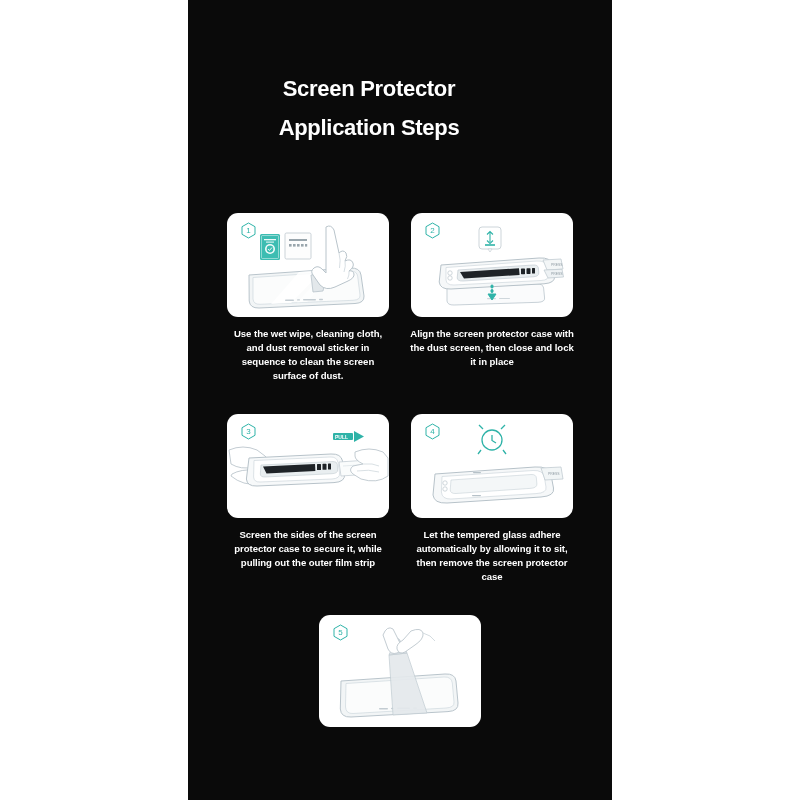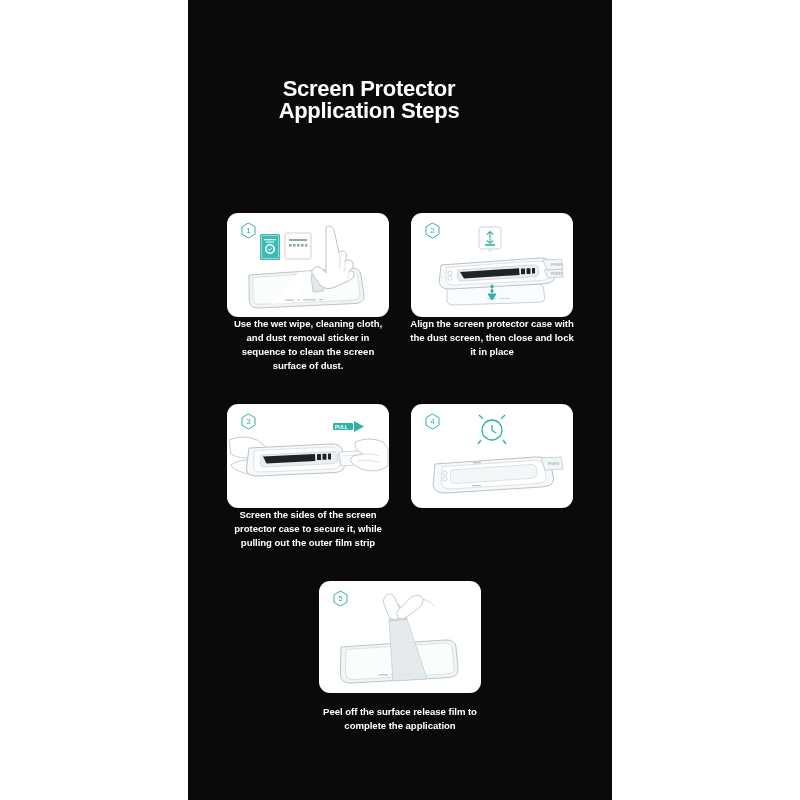--- a/index.html
+++ b/index.html
@@ -30,20 +30,21 @@
     text-align: center;
   }
   .title-line {
     color: #ffffff;
     font-size: 22px;
     font-weight: bold;
     letter-spacing: -0.3px;
     line-height: 1.0;
   }
   .title-line.second {
+    margin-top: 17px;
   }
 
   #grid {
     position: absolute;
     top: 213px;
     left: 0;
     width: 424px;
   }
   .row {
     display: flex;
@@ -92,20 +93,21 @@
     font-weight: normal;
     line-height: 1;
     font-family: "Liberation Sans", sans-serif;
   }
   .art {
     position: absolute;
     left: 0; top: 0;
     width: 162px; height: 100%;
   }
   .caption {
+    margin-top: 10px;
     color: #ffffff;
     font-size: 9.6px;
     font-weight: bold;
     line-height: 1.46;
     text-align: center;
     width: 166px;
     letter-spacing: -0.05px;
   }
   .row3 .caption { width: 190px; margin-top: 12px; }
 </style>
@@ -298,20 +300,21 @@
               <rect x="62" y="58" width="8" height="1.2" rx="0.6"></rect>
               <rect x="61" y="81" width="9" height="1.2" rx="0.6"></rect>
             </g>
             <circle cx="34" cy="69" r="2.2" fill="none" stroke="#c3ccd2" stroke-width="0.8"></circle>
             <circle cx="34" cy="75" r="2.2" fill="none" stroke="#c3ccd2" stroke-width="0.8"></circle>
 
             <path d="M130 54 L150 53 L152 65 L134 66 Z" fill="#f1f5f6" stroke="#c2ccd2" stroke-width="0.8"></path>
             <text x="137" y="61" font-size="3.4" fill="#8e9aa2" font-family="Liberation Sans, sans-serif">PRESS</text>
           </svg>
         </div>
+        <div class="caption">Let the tempered glass adhere automatically by allowing it to sit, then remove the screen protector case</div>
       </div>
     </div>
 
     <div class="row row3">
       <div class="step">
         <div class="card tall">
           <div class="badge">
             <svg width="17" height="17" viewBox="0 0 17 17">
               <polygon points="8.5,1 15,4.7 15,12.3 8.5,16 2,12.3 2,4.7" fill="none" stroke="#2fb3a8" stroke-width="1"></polygon>
             </svg>
@@ -329,18 +332,17 @@
             </g>
 
             <path d="M70 40 L88 38 L108 98 L74 100 Z" fill="#e4e9ec" opacity="0.92" stroke="#c2ccd2" stroke-width="0.8"></path>
             <path d="M70 40 Q76 28 72 22 L80 24 Q86 32 88 38 Z" fill="#dfe5e9" stroke="#c2ccd2" stroke-width="0.8"></path>
 
             <path d="M64 20 Q68 10 74 14 L82 30 Q84 36 78 38 Q72 40 69 34 Z" fill="#ffffff" stroke="#bcc6cd" stroke-width="0.9"></path>
             <path d="M92 16 Q102 12 104 18 Q105 24 96 30 L86 37 Q80 40 78 34 Q77 29 84 25 Z" fill="#ffffff" stroke="#bcc6cd" stroke-width="0.9"></path>
             <path d="M104 18 Q112 20 116 26" fill="none" stroke="#cfd8dd" stroke-width="0.9"></path>
           </svg>
         </div>
-        <div class="caption">Peel off the surface release film to complete the application</div>
       </div>
     </div>
 
   </div>
 </div>
 
 </body></html>

